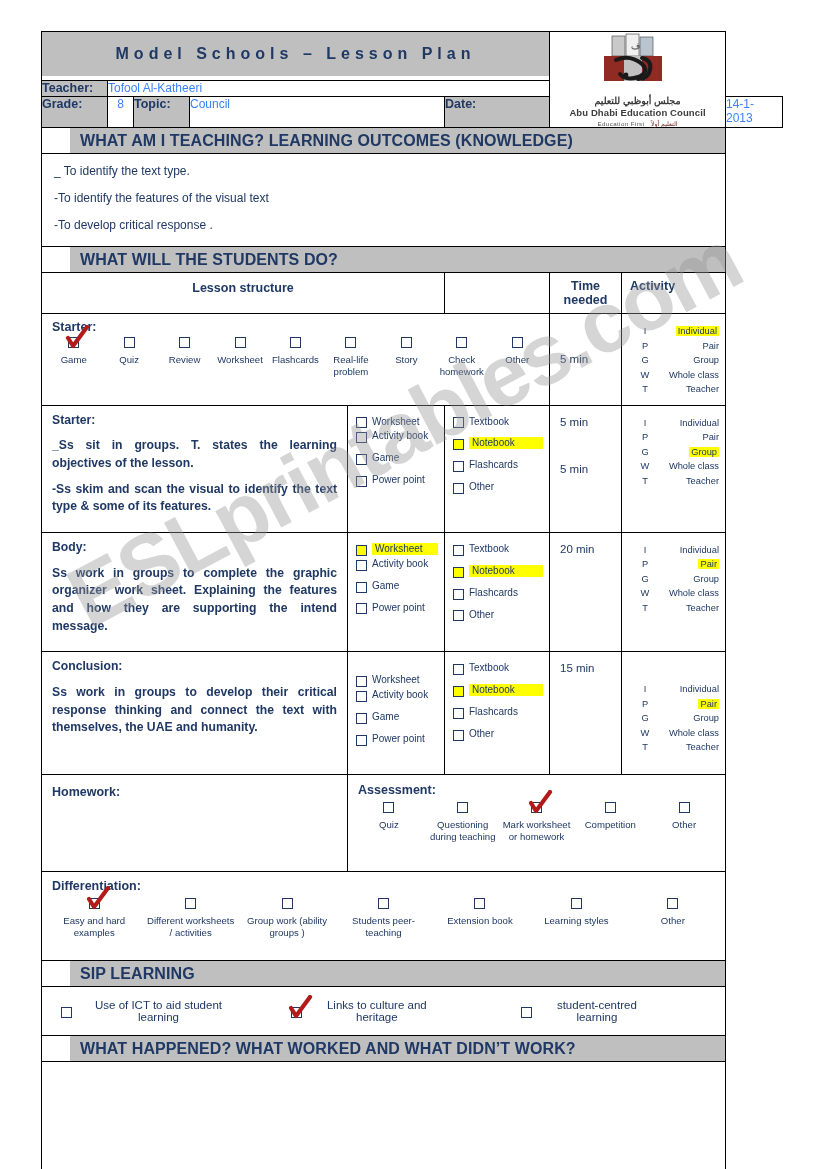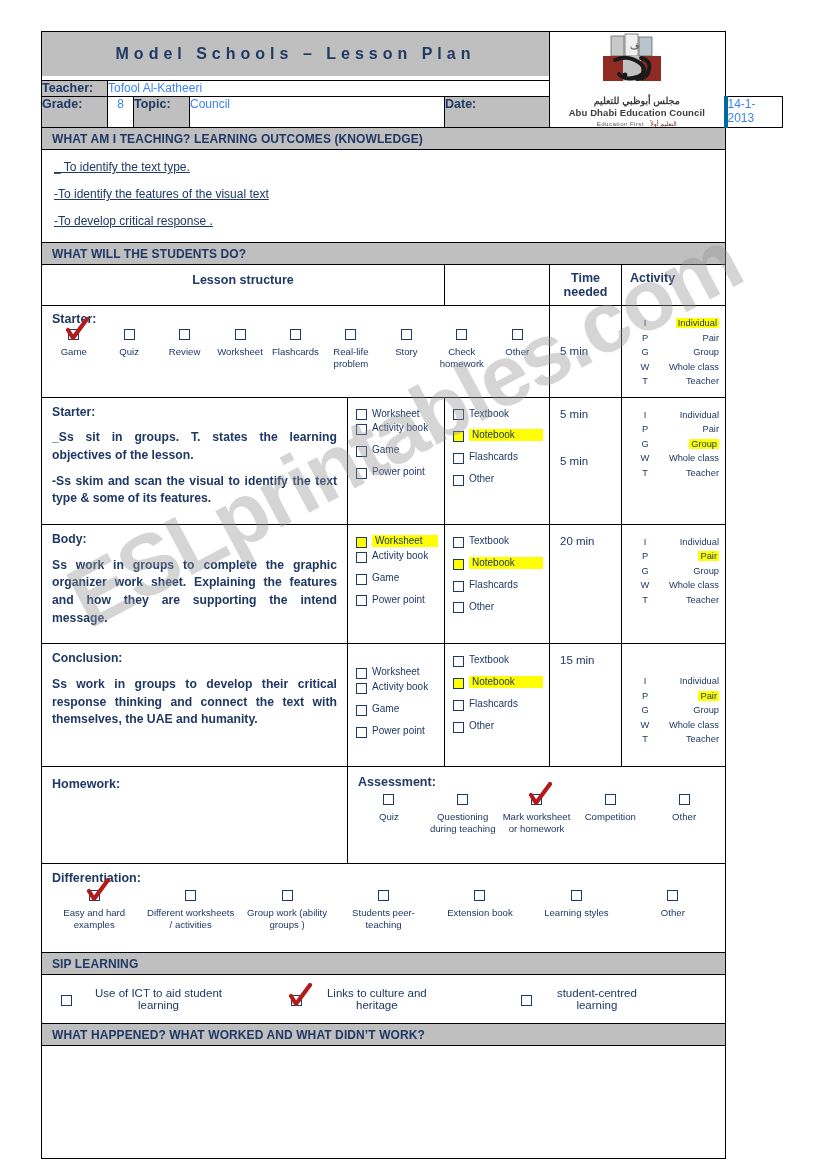--- a/index.html
+++ b/index.html
@@ -96,28 +96,29 @@
   }
   .logo-sub3 {
     font-size: 6.2px; color: #7a2a2a; margin-top: 2px; letter-spacing: .4px;
   }
   .logo-sub3 .en { color: #555; }
 
   
   .band {
     background: #BFBFBF;
     font-weight: bold;
-    font-size: 12px;
+    font-size: 16px;
     color: #1F3864;
     padding: 4px 22px 3px 10px;
     letter-spacing: .1px;
-  }
-
-  
-  .outcomes { padding: 10px 12px 12px 12px; text-decoration: underline; }
+    margin-left: 28px;
+  }
+
+  
+  .outcomes { padding: 10px 12px 12px 12px; }
   .outcomes div { font-size: 12px; margin-bottom: 13px; }
   .outcomes div:last-child { margin-bottom: 2px; }
 
   
   .col-head {
     font-weight: bold;
     font-size: 12.5px;
     padding: 8px 10px;
     text-align: center;
   }
@@ -275,21 +276,21 @@
         <td class="lbl-cell">Teacher:</td>
         <td colspan="6" class="val-cell">Tofool  Al-Katheeri</td>
       </tr>
 
       <tr>
         <td class="lbl-cell">Grade:</td>
         <td class="val-cell" style="text-align:center">8</td>
         <td class="lbl-cell">Topic:</td>
         <td colspan="3" class="val-cell">Council</td>
         <td class="lbl-cell">Date:</td>
-        <td colspan="2" class="val-cell" style="border-left:4px solid #0369a1">14-1- 2013</td>
+        <td colspan="2" class="val-cell" style="border-left:1px solid #0369a1">14-1- 2013</td>
       </tr>
 
       <tr>
         <td colspan="9" style="padding:0">
           <div class="band">WHAT AM I TEACHING?  LEARNING OUTCOMES (KNOWLEDGE)</div>
         </td>
       </tr>
 
       <tr>
         <td colspan="9" style="padding:0">

